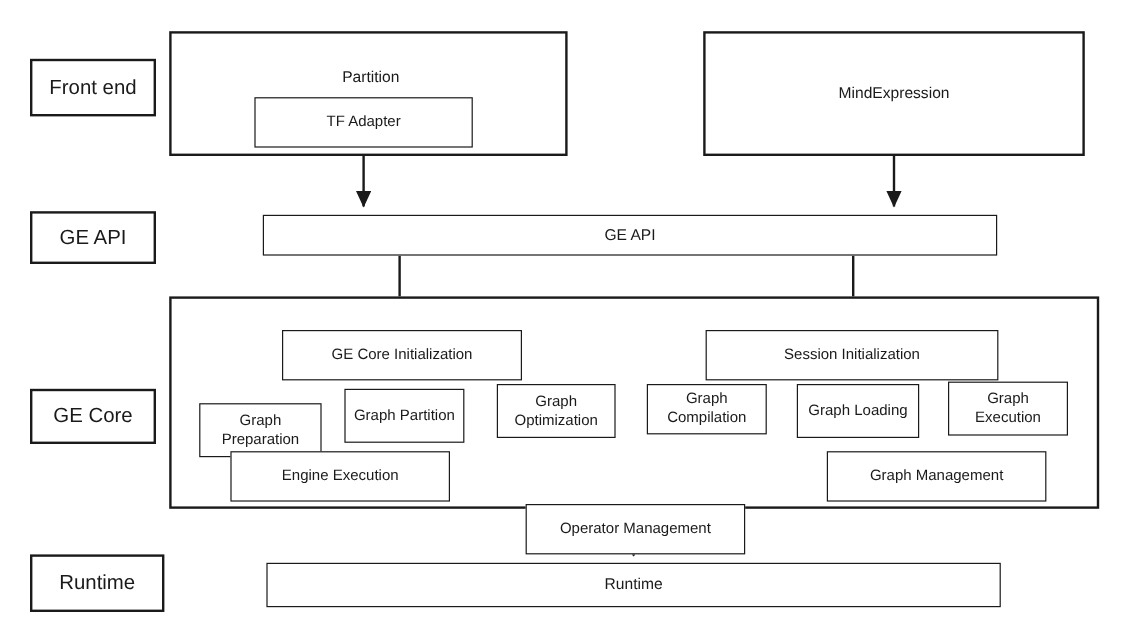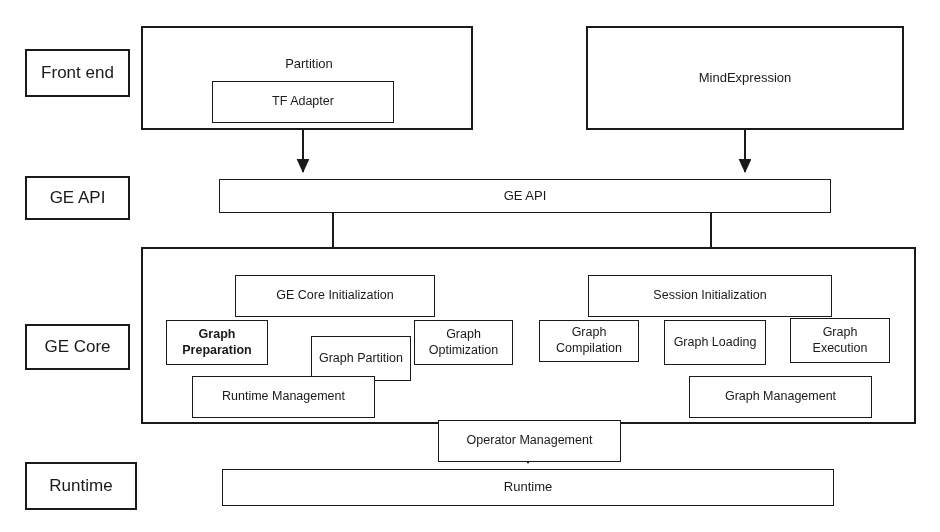--- a/index.html
+++ b/index.html
@@ -108,41 +108,41 @@
 
   <div class="box" style="left:141px; top:247px; width:775px; height:177px;"></div>
 
   <div class="box thin inner-label" style="left:211px; top:275px; width:200px; height:35px;margin-left:24px;">
     <span>GE Core Initialization</span>
   </div>
   <div class="box thin inner-label" style="left:588px; top:275px; width:244px; height:35px;">
     <span>Session Initialization</span>
   </div>
 
-  <div class="box thin inner-label" style="left:166px; top:320px; width:102px; height:45px;font-weight:bold;">
+  <div class="box thin inner-label" style="left:166px; top:336px; width:102px; height:45px;">
     <span>Graph Preparation</span>
   </div>
-  <div class="box thin inner-label" style="left:287px; top:336px; width:100px; height:45px;margin-left:24px;">
+  <div class="box thin inner-label" style="left:287px; top:324px; width:100px; height:45px;">
     <span>Graph Partition</span>
   </div>
   <div class="box thin inner-label" style="left:414px; top:320px; width:99px; height:45px;">
     <span>Graph Optimization</span>
   </div>
   <div class="box thin inner-label" style="left:539px; top:320px; width:100px; height:34px;">
     <span>Graph Compilation</span>
   </div>
   <div class="box thin inner-label" style="left:664px; top:320px; width:102px; height:45px;">
     <span>Graph Loading</span>
   </div>
   <div class="box thin inner-label" style="left:790px; top:318px; width:100px; height:45px;">
     <span>Graph Execution</span>
   </div>
 
   <div class="box thin inner-label" style="left:192px; top:376px; width:183px; height:34px;">
-    <span>Runtime Management</span>
+    <span>Engine Execution</span>
   </div>
   <div class="box thin inner-label" style="left:438px; top:376px; width:183px; height:34px;margin-top:44px;">
     <span>Operator Management</span>
   </div>
   <div class="box thin inner-label" style="left:689px; top:376px; width:183px; height:34px;">
     <span>Graph Management</span>
   </div>
 
   <div class="box thin wide-label" style="left:222px; top:469px; width:612px; height:37px;">
     <span>Runtime</span>

